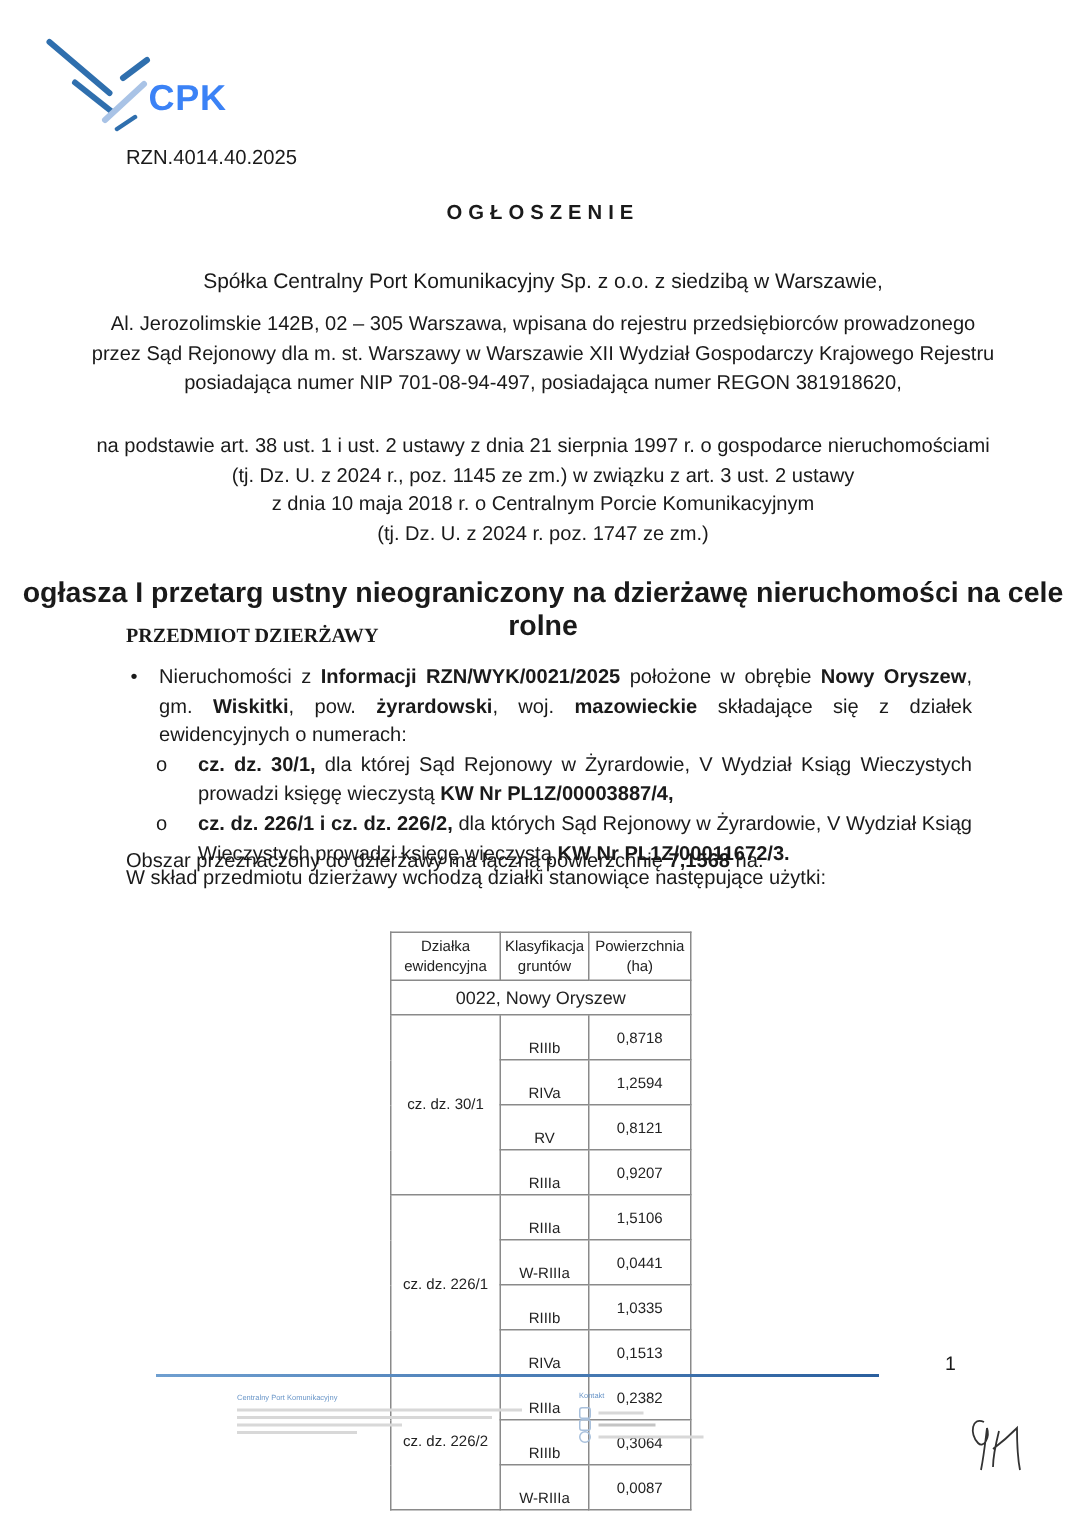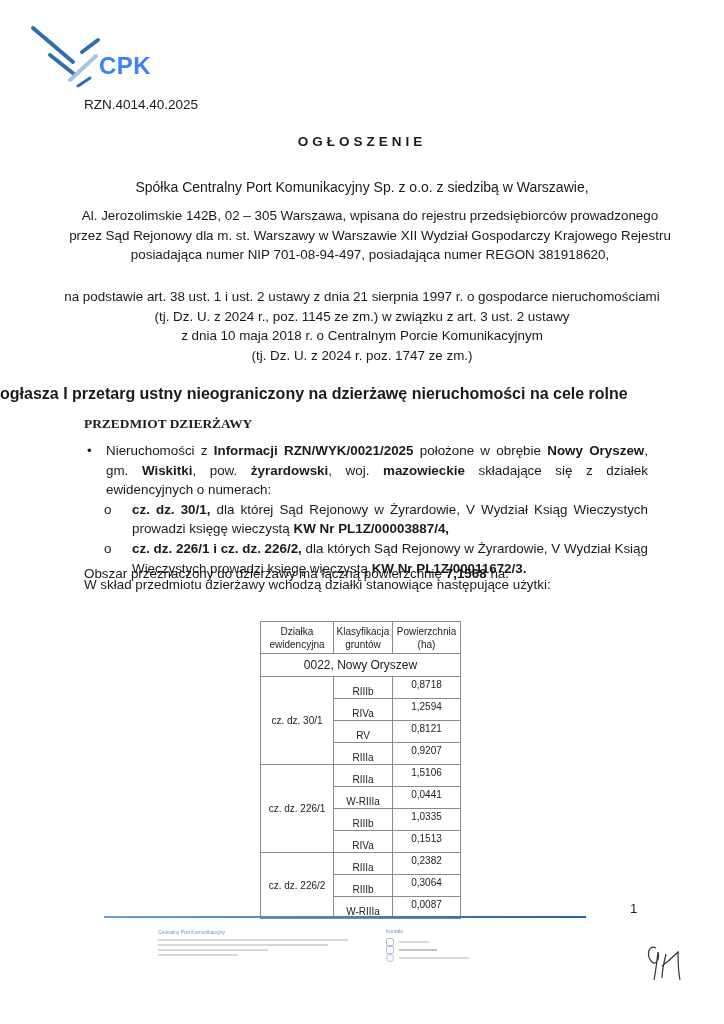--- a/index.html
+++ b/index.html
@@ -6,40 +6,40 @@
   body {
     width: 724px; height: 1024px; position: relative; overflow: hidden;
     font-family: "Liberation Sans", sans-serif; color: #1a1a1a;
   }
   .logo { position: absolute; left: 28px; top: 22px; width: 130px; height: 66px; }
   .logo-text { position: absolute; left: 99px; top: 52px; font-size: 24px; font-weight: bold; color: #3b82f6; letter-spacing: 0.5px; }
   .ref { position: absolute; left: 84px; top: 97px; font-size: 13.5px; }
   .title { position: absolute; left: 0; width: 724px; top: 134px; text-align: center; font-size: 13.5px; font-weight: bold; letter-spacing: 4px; }
   .center-block { position: absolute; left: 60px; width: 604px; text-align: center; font-size: 13.4px; line-height: 19.5px; }
   .company { top: 178px; font-size: 14px; }
-  .reg { top: 206px; margin-left: 8px; }
+  .reg { top: 206px; }
   .legal { top: 287px; }
-  .announce { position: absolute; left: 0; width: 724px; top: 385px; font-size: 16px; font-weight: bold; }
+  .announce { position: absolute; left: 0; width: 724px; top: 385px; text-align: center; font-size: 19px; font-weight: bold; }
   .section-head { position: absolute; left: 84px; top: 416px; font-size: 13.4px; font-weight: bold; font-family: Liberation Serif, serif; }
   .body-block { position: absolute; left: 84px; width: 564px; font-size: 13.4px; line-height: 19.6px; }
   .bullet-main { top: 441px; }
   .bullet-main .row { position: relative; padding-left: 22px; text-align: justify; }
   .bullet-main .dot { position: absolute; left: 3px; top: 0; }
   .sub { position: relative; padding-left: 48px; text-align: justify; }
   .sub .circ { position: absolute; left: 20px; top: 0; }
   .area { top: 564px; }
   .uses { top: 575px; }
   b { font-weight: bold; }
 
   table.land { position: absolute; left: 260px; top: 621px; border-collapse: collapse; font-size: 10px; color: #222; }
   table.land td, table.land th { border: 1px solid #8a8a8a; text-align: center; padding: 0; }
   table.land th { font-weight: normal; height: 31px; line-height: 13px; }
   .c1 { width: 72px; } .c2 { width: 58px; } .c3 { width: 67px; }
   table.land td.obreb { height: 22px; font-size: 12px; font-weight: normal; }
-  table.land td.val { height: 19px; vertical-align: top; padding-top: 2px; }
+  table.land td.val { height: 19px; vertical-align: top; padding-top: 10px; }
   table.land td.cls { vertical-align: bottom; padding-bottom: 1px; margin-top: 6px; }
 
   .footer-line { position: absolute; left: 104px; top: 916px; width: 482px; height: 2px; background: linear-gradient(90deg, #6f9fd0, #2a5f9e); }
   .page-num { position: absolute; left: 630px; top: 901px; font-size: 13px; }
   .foot-col { position: absolute; font-size: 4.5px; color: #8a8a8a; line-height: 7px; }
   .foot-left { left: 158px; top: 929px; width: 200px; }
   .foot-left .h { color: #6a96c8; font-size: 5px; margin-bottom: 3px; }
   .foot-right { left: 386px; top: 928px; width: 120px; }
   .foot-right .h { color: #6a96c8; font-size: 5px; margin-bottom: 3px; }
   .foot-right .ic { display: inline-block; width: 6px; height: 6px; border: 1px solid #a8c0dc; border-radius: 2px; margin-right: 5px; vertical-align: middle; }

